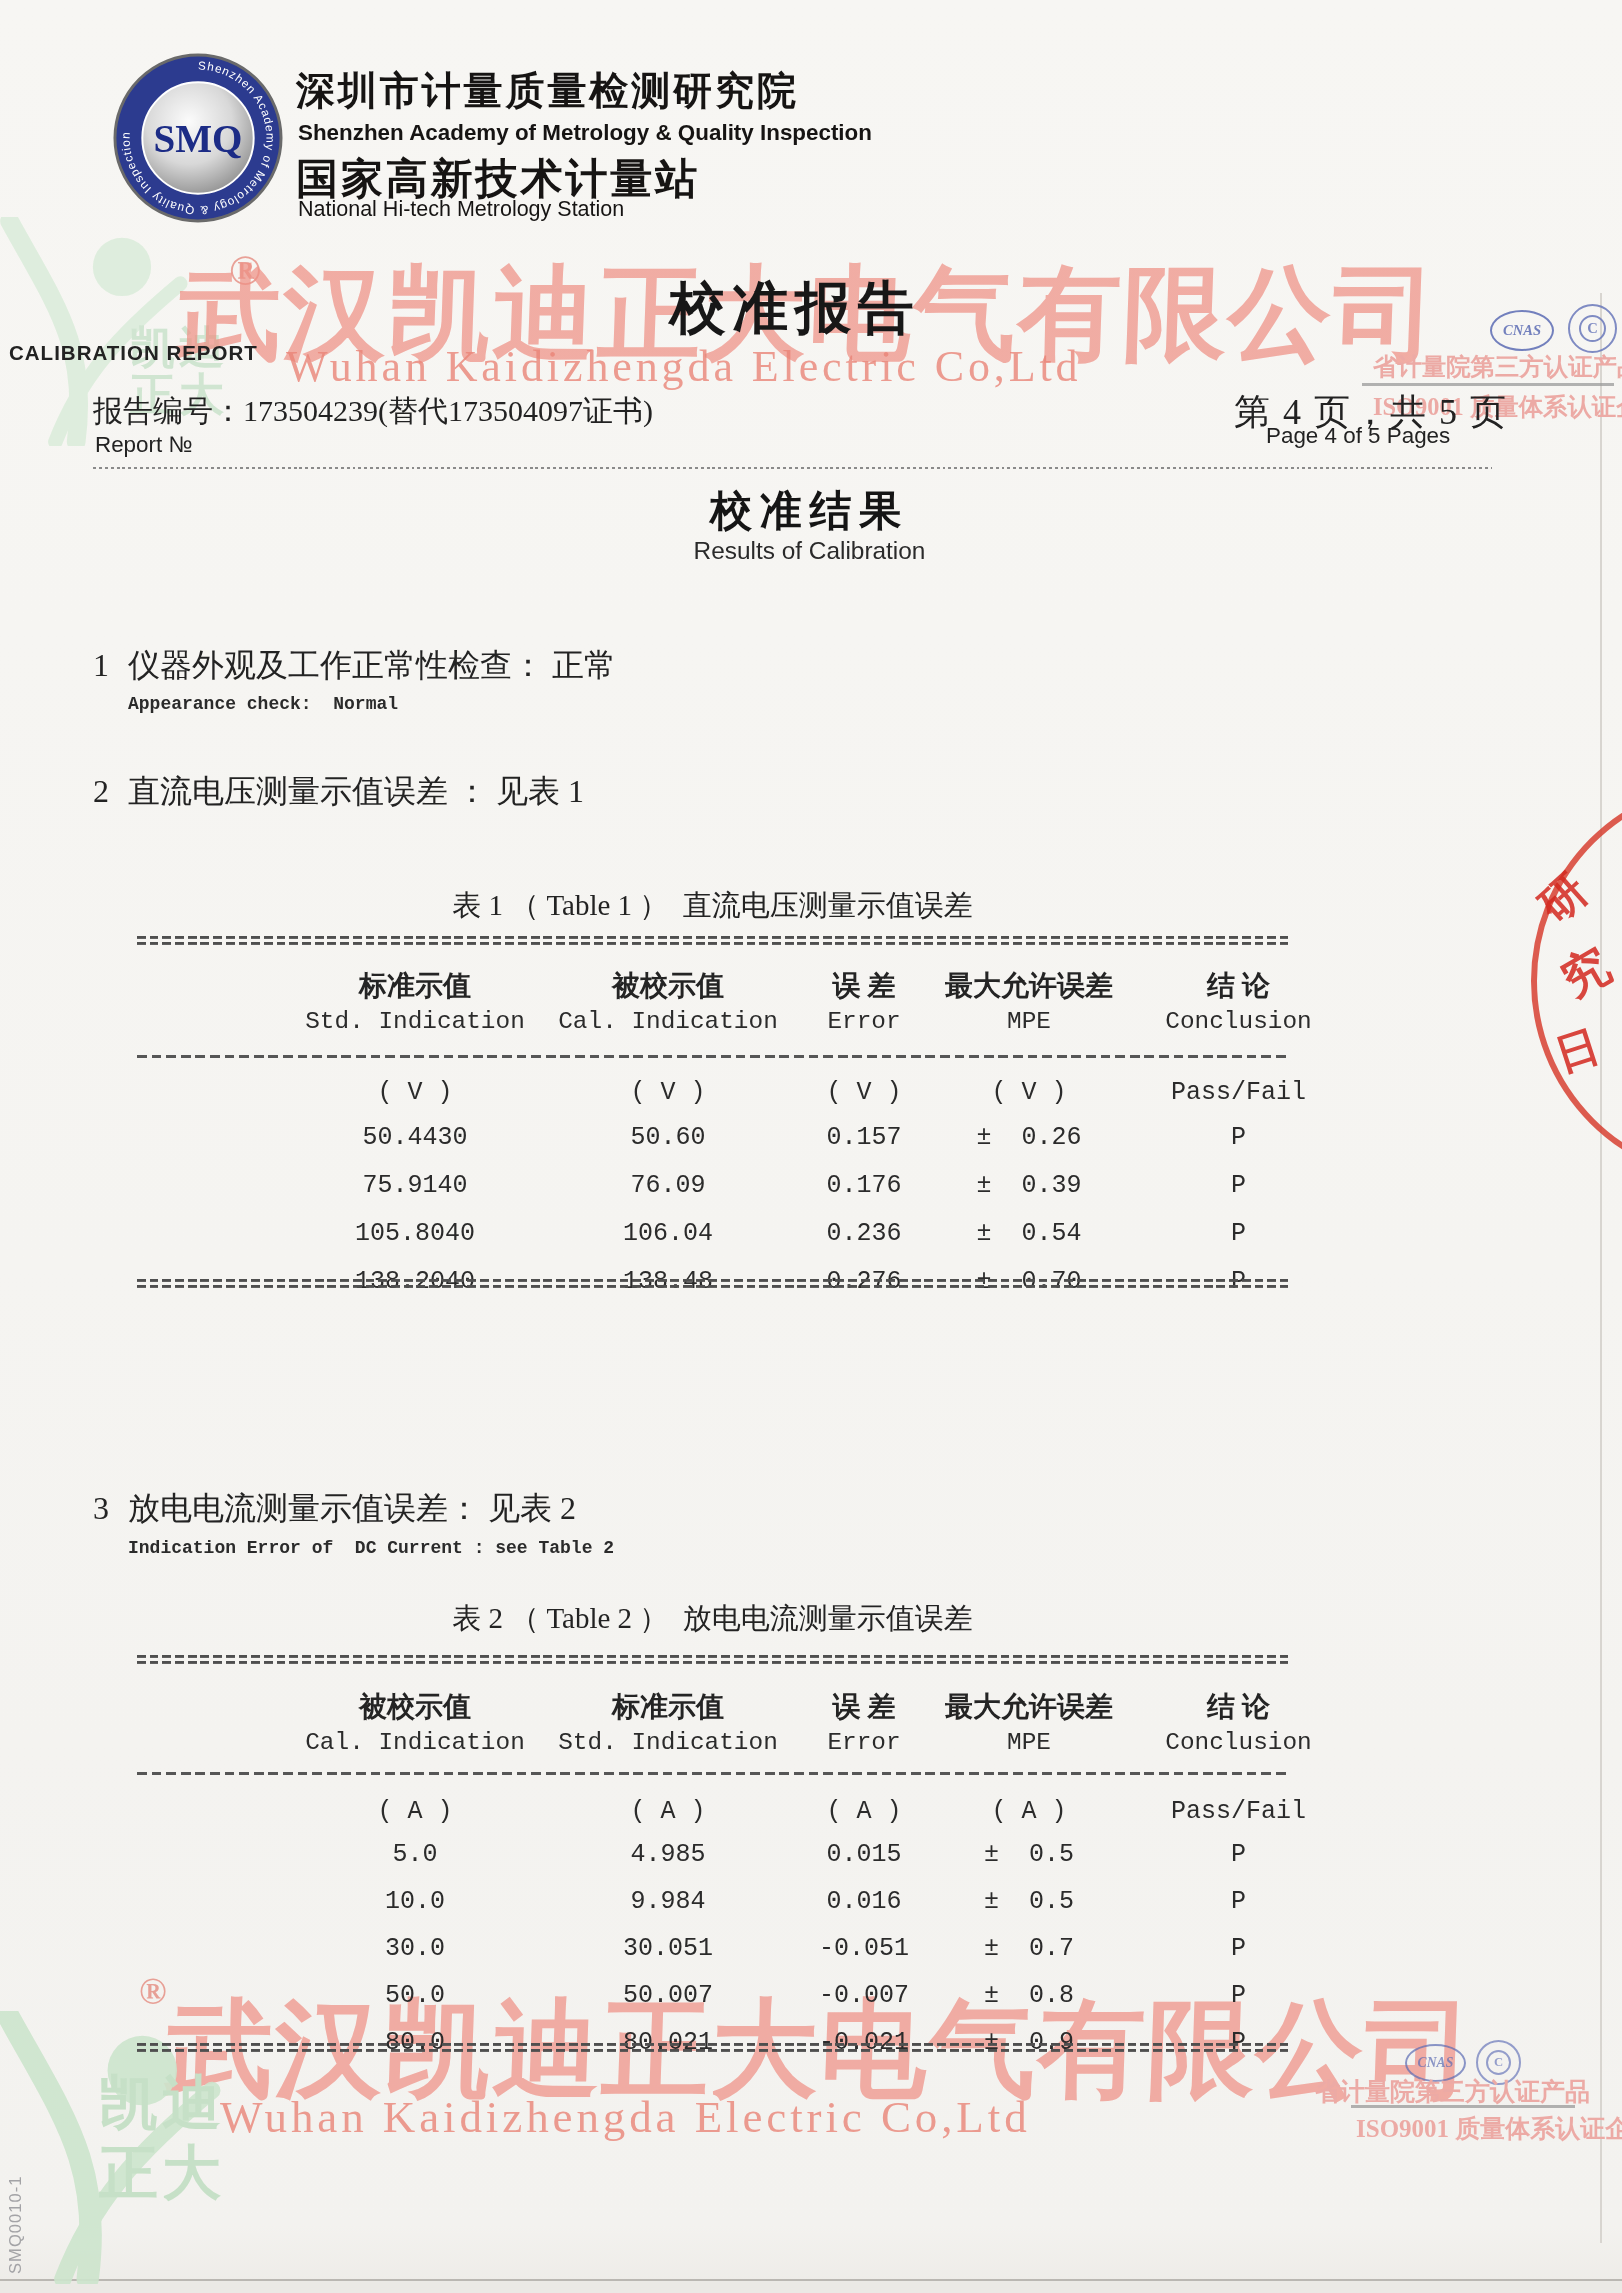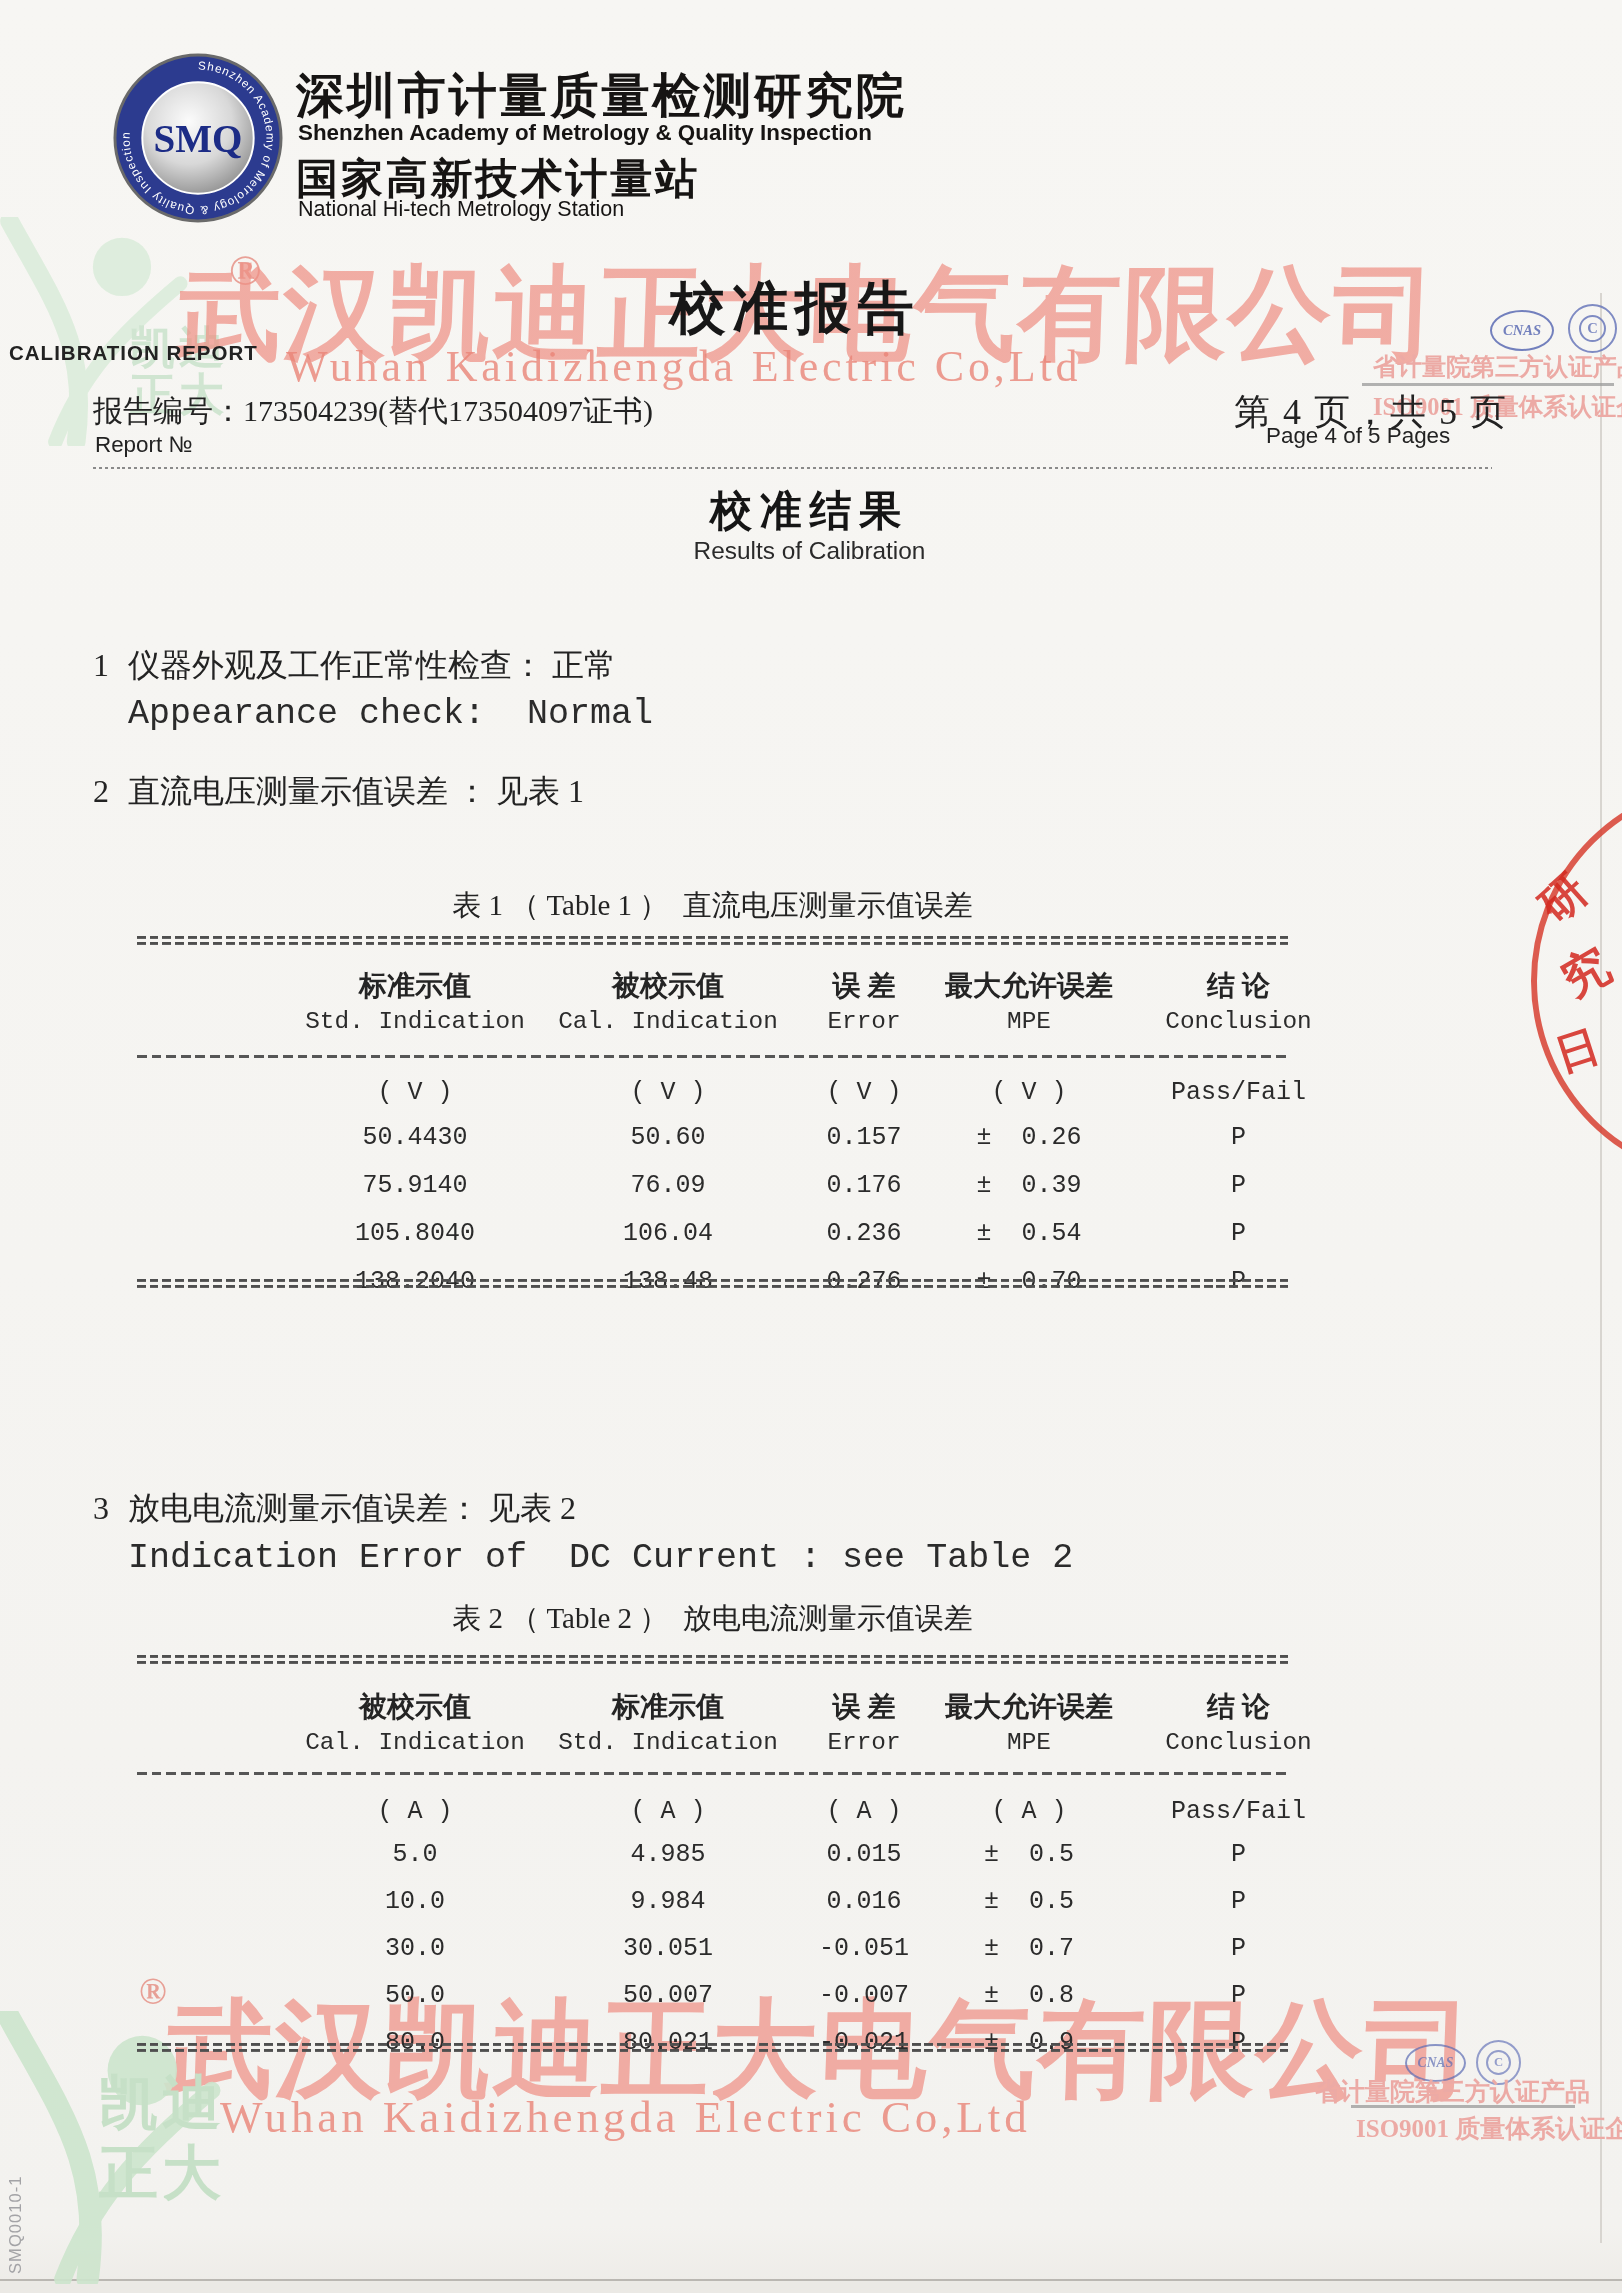--- a/index.html
+++ b/index.html
@@ -34,38 +34,38 @@
   .tc-inner{border:2.9px solid #6b79bb;border-radius:50%;width:23.4px;height:23.4px;color:#6b79bb;
             display:flex;align-items:center;justify-content:center;font-weight:bold;font-size:14.6px;}
 
   
   .stamp{z-index:3;}
   .stamp-ring{border:6.8px solid #d63426;border-radius:50%;opacity:.8;}
   .stamp-char{color:#d3281f;font-weight:bold;opacity:.85;}
 
   
   .content{z-index:2;}
-  .org-cn{font-size:48px;font-weight:bold;letter-spacing:2.9px;color:#161413;}
+  .org-cn{font-size:39px;font-weight:bold;letter-spacing:2.9px;color:#161413;}
   .org-en{font-size:22.4px;font-weight:bold;color:#161413;}
   .station-cn{font-size:42px;font-weight:bold;letter-spacing:2.9px;color:#161413;}
   .station-en{font-size:21.5px;font-weight:normal;color:#161413;}
   .doc-title-cn{font-size:56px;font-weight:bold;letter-spacing:6.8px;color:#171717;}
   .doc-title-en{font-size:20.5px;font-weight:bold;letter-spacing:1px;color:#222;}
   .meta-cn{font-size:30px;color:#222;}
   .meta-en{font-size:22.4px;color:#222;}
   .page-cn{font-size:36px;letter-spacing:2px;color:#222;}
 
   .dotted-sep{height:2px;background:repeating-linear-gradient(90deg,#8a8a8a 0 2.9px,rgba(0,0,0,0) 2.9px 5.9px);}
 
   .sec-cn{font-size:42px;font-weight:bold;letter-spacing:7.8px;color:#151515;text-align:center;}
   .sec-en{font-size:24.4px;color:#2a2a2a;text-align:center;}
 
   .item-cn{font-size:32px;color:#232323;}
   .item-no{display:inline-block;width:35px;}
-  .item-en{font-size:35px;color:#2b2b2b;}
+  .item-en{font-size:18px;color:#2b2b2b;font-weight:bold;}
 
   .tbl-title{font-size:29px;color:#232323;text-align:center;width:1151px;}
 
   
   .tbl{width:1151px;}
   .dsingle{position:absolute;left:0;width:100%;height:2.9px;
     background:repeating-linear-gradient(90deg,#565656 0 9.8px,rgba(0,0,0,0) 9.8px 14.6px);}
   .ddouble{position:absolute;left:0;width:100%;height:8.8px;background-repeat:no-repeat;
     background-image:
       repeating-linear-gradient(90deg,#4f4f4f 0 8.8px,rgba(0,0,0,0) 8.8px 12.7px),

